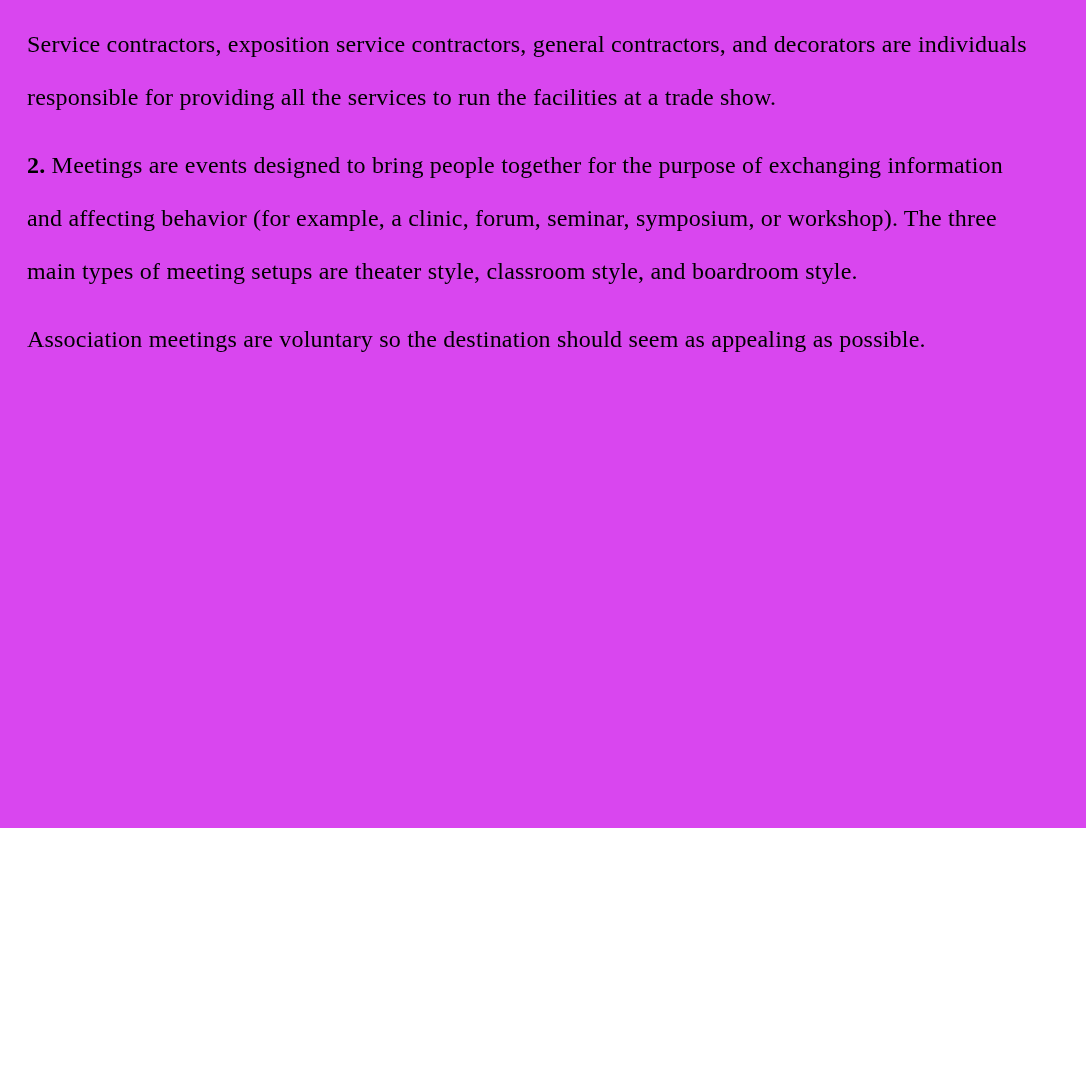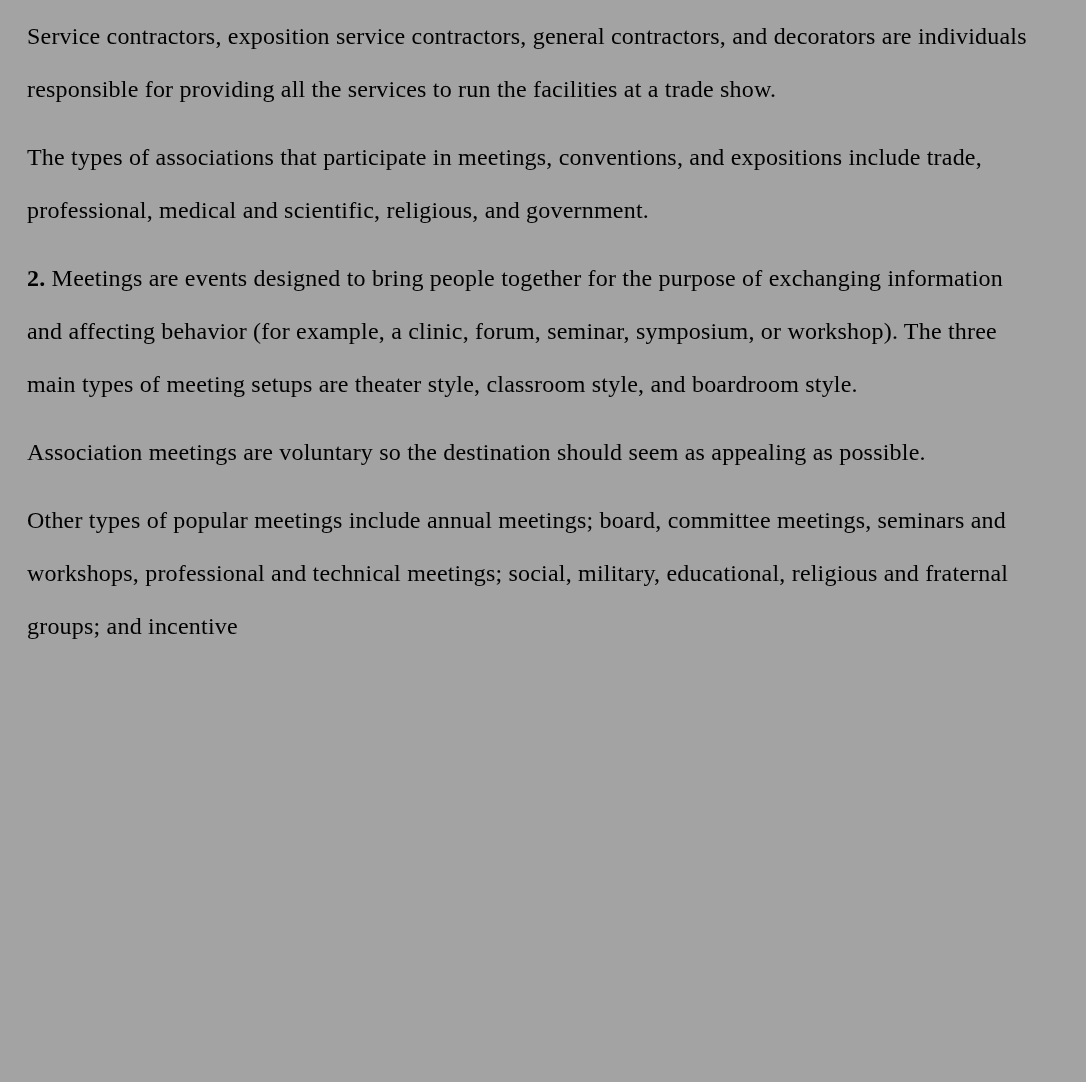--- a/index.html
+++ b/index.html
@@ -10,47 +10,41 @@
   body {
     width: 1086px;
     height: 1082px;
     overflow: hidden;
     font-family: "Liberation Serif", "DejaVu Serif", serif;
     color: #000000;
   }
   .page {
     box-sizing: border-box;
     width: 1086px;
-    height: 1082px;
-    padding: 10px 52px 0 27px;
-    background: #a3a3a3;
+    height: 828px;
+    padding: 18px 52px 0 27px;
+    background: #d946ef;
   }
   .page p {
     margin: 0 0 15px 0;
     font-size: 24px;
     line-height: 53px;
     letter-spacing: 0.2px;
   }
   .page p strong {
     font-weight: bold;
   }
 </style>
 </head>
 <body>
 
 <div class="page">
   <p>
     <span>Service contractors, exposition service contractors, general contractors, and decorators are individuals responsible for providing all the services to run the facilities at a trade show.</span>
   </p>
   <p>
-    <span>The types of associations that participate in meetings, conventions, and expositions include trade, professional, medical and scientific, religious, and government.</span>
-  </p>
-  <p>
     <strong>2.</strong>
     <span>Meetings are events designed to bring people together for the purpose of exchanging information and affecting behavior (for example, a clinic, forum, seminar, symposium, or workshop). The three main types of meeting setups are theater style, classroom style, and boardroom style.</span>
   </p>
   <p>
     <span>Association meetings are voluntary so the destination should seem as appealing as possible.</span>
   </p>
-  <p>
-    <span>Other types of popular meetings include annual meetings; board, committee meetings, seminars and workshops, professional and technical meetings; social, military, educational, religious and fraternal groups; and incentive</span>
-  </p>
 </div>
 
 </body></html>

